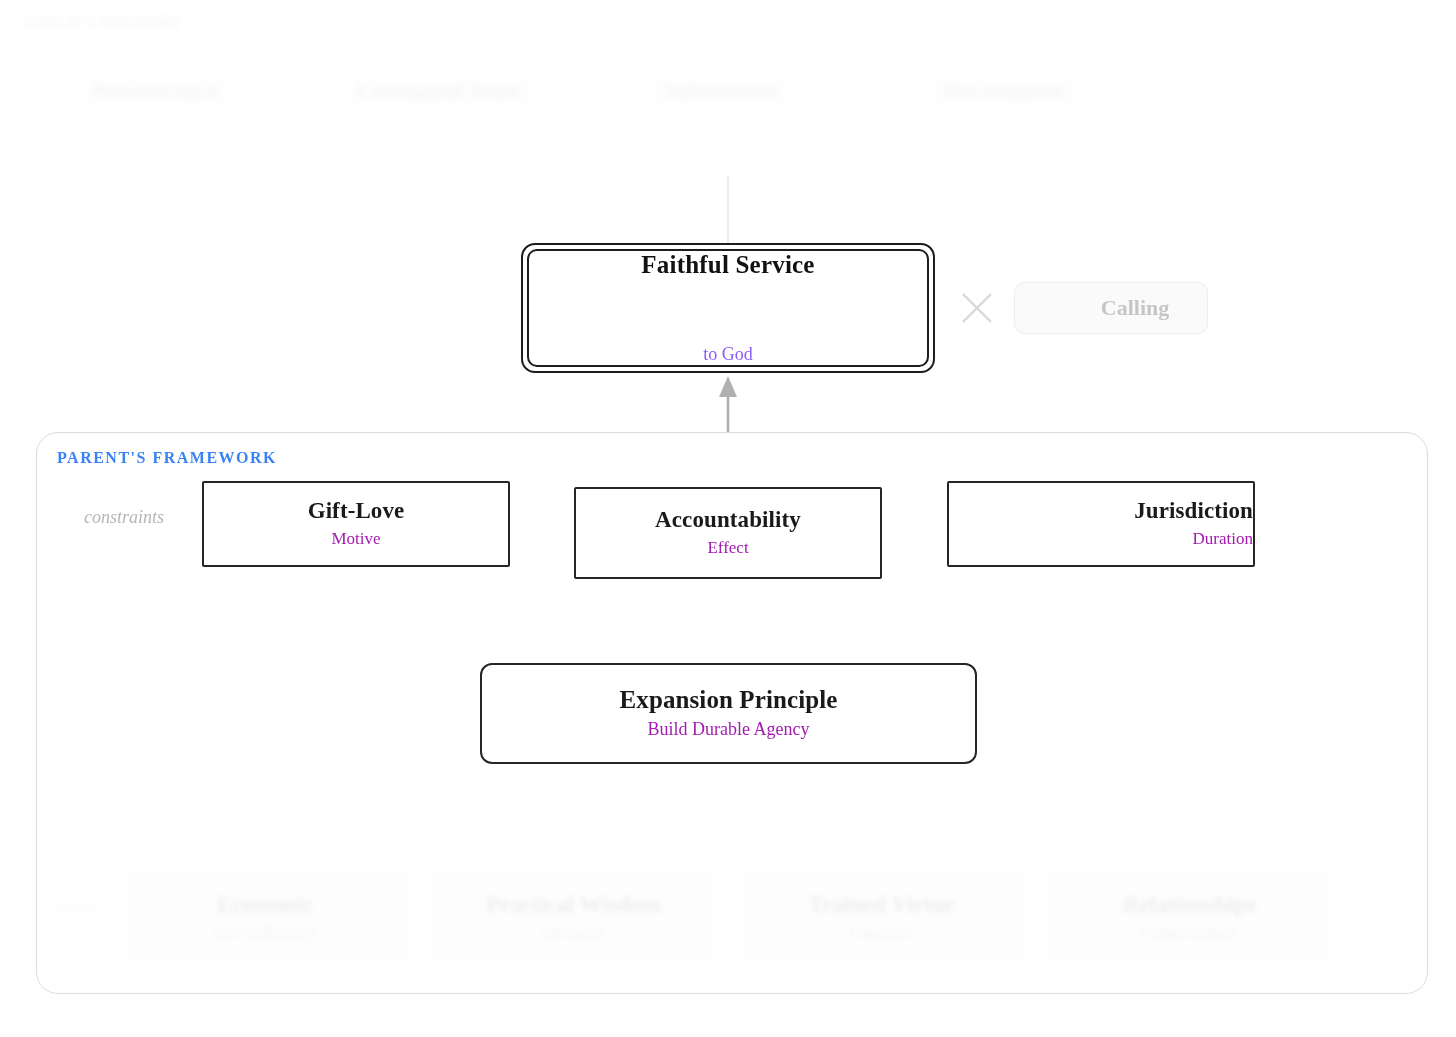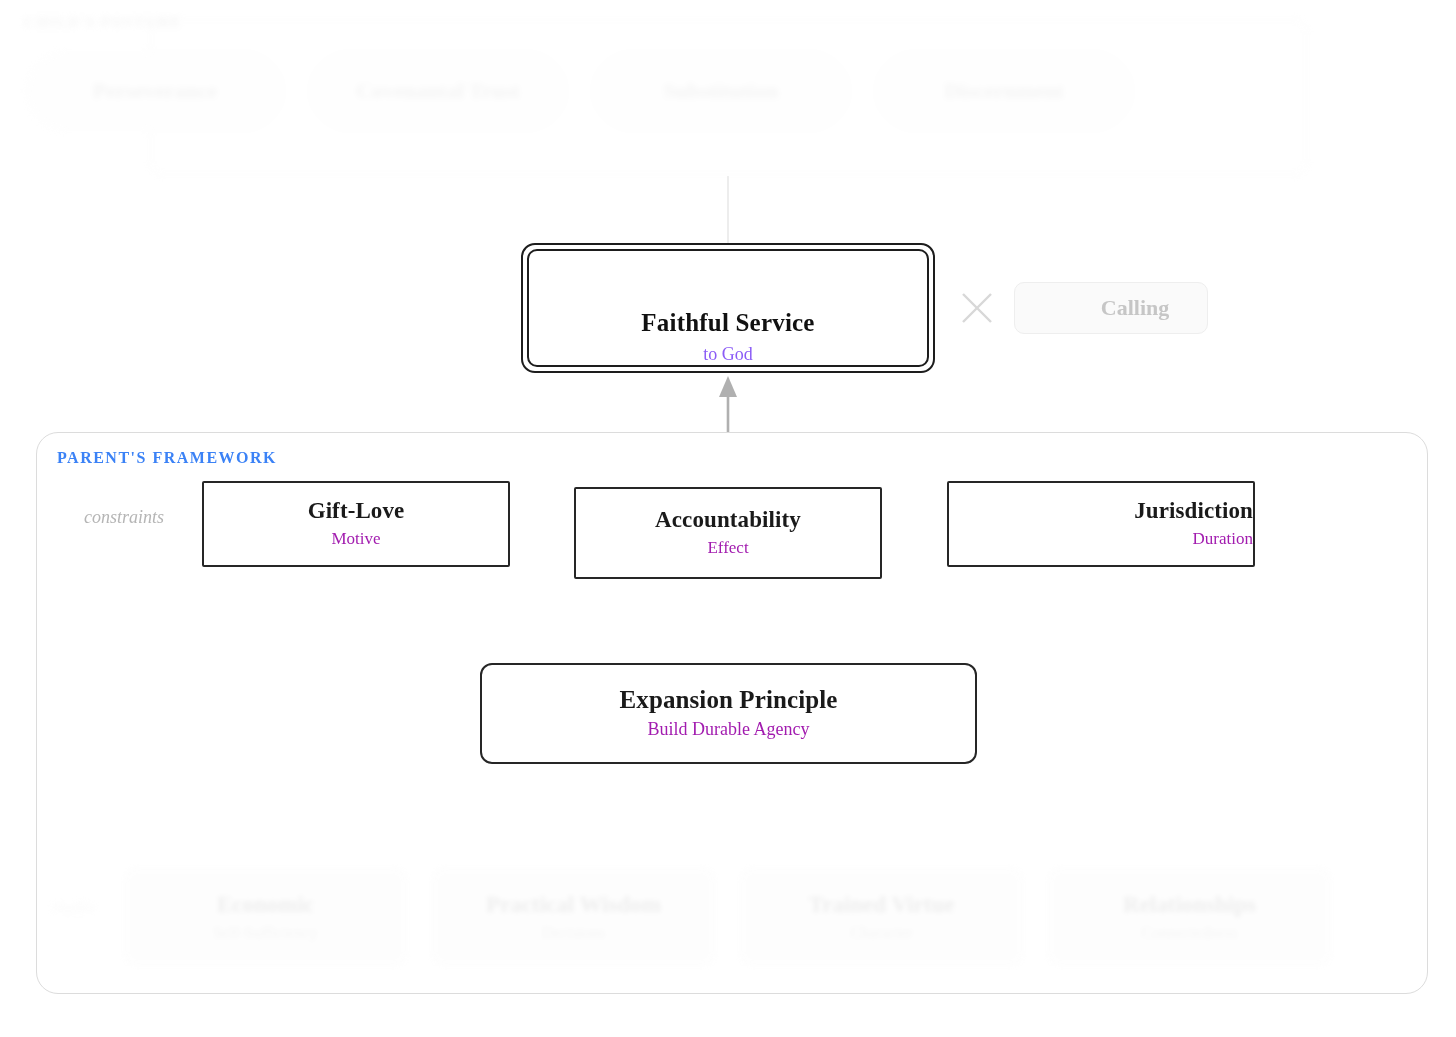--- a/index.html
+++ b/index.html
@@ -127,21 +127,21 @@
   }
   #focus-inner {
     width: 100%;
     height: 100%;
     box-sizing: border-box;
     border: 2.2px solid #1d1d1d;
     border-radius: 10px;
     display: flex;
     flex-direction: column;
     align-items: center;
-    justify-content: flex-end;
+    justify-content: space-between;
   }
   #focus-title {
     font-size: 25px;
     font-weight: bold;
     color: #111;
     letter-spacing: .2px;
   }
   #focus-sub {
     font-size: 18px;
     color: #8b5cf6;

